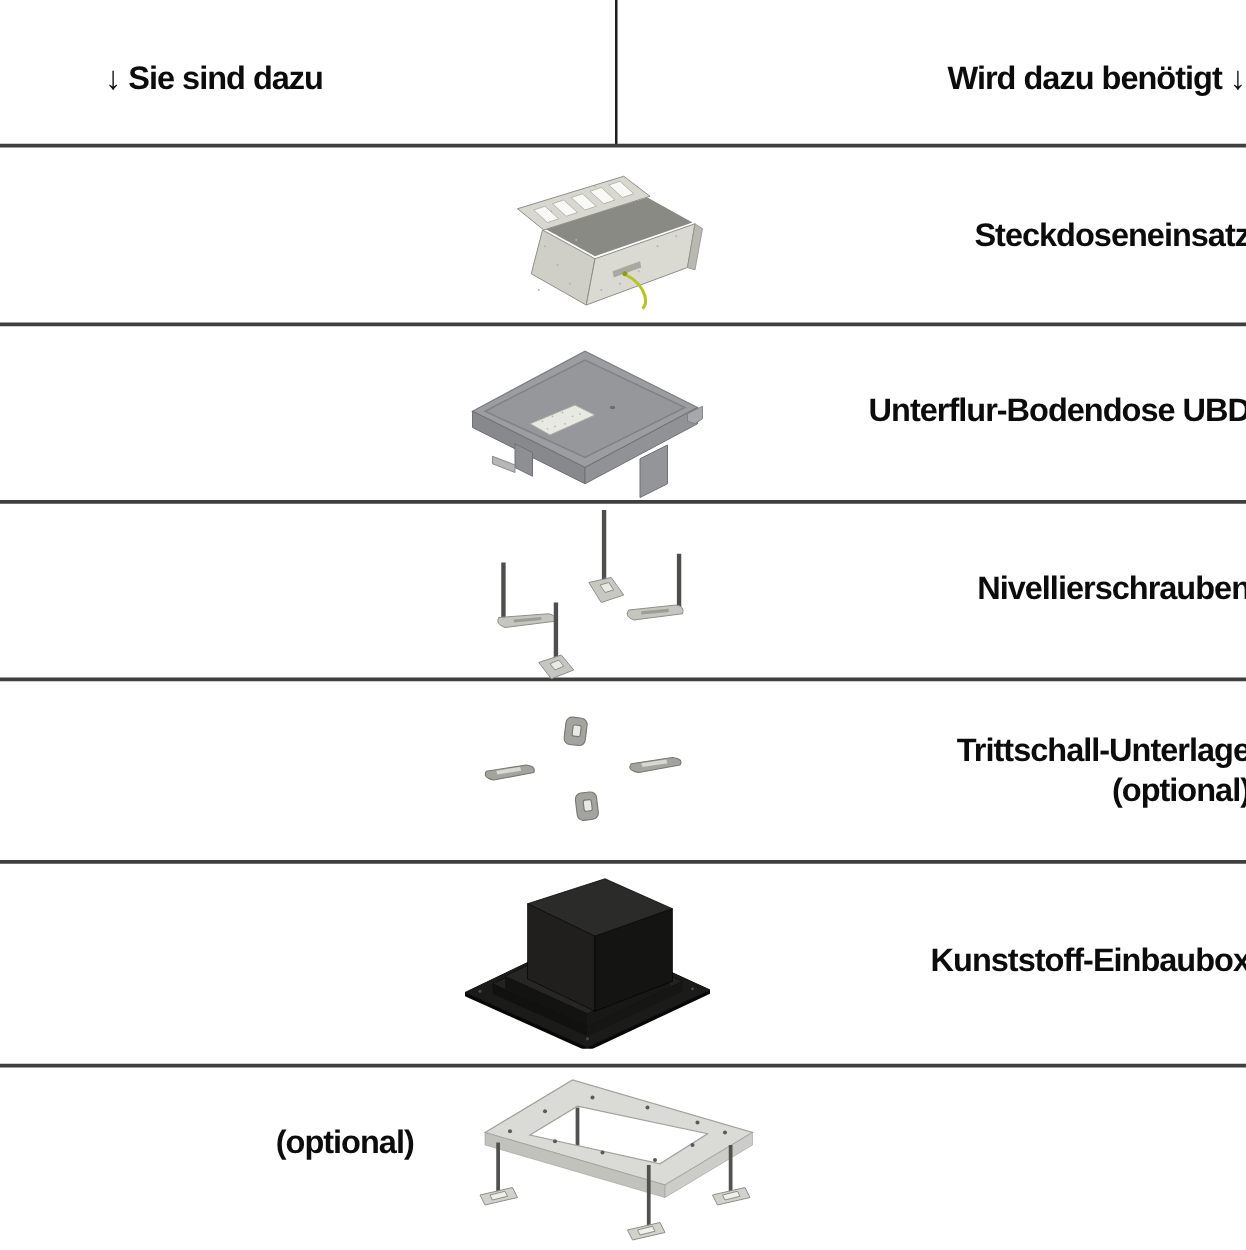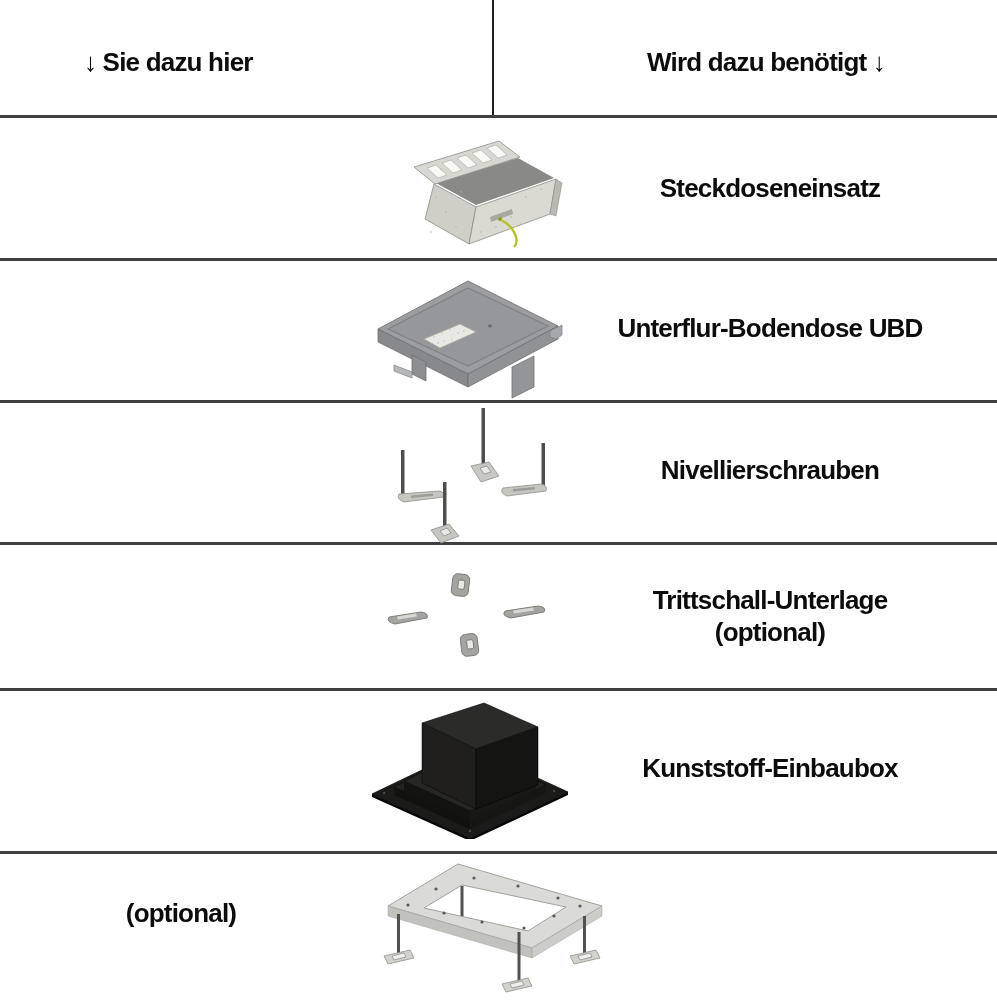--- a/index.html
+++ b/index.html
@@ -2,42 +2,42 @@
 <html><head>
 <meta charset="utf-8">
 <style>
   html,body{margin:0;padding:0;background:#ffffff;}
   .page{position:relative;width:997px;height:1000px;background:#ffffff;overflow:hidden;
         font-family:"Liberation Sans","DejaVu Sans",sans-serif;color:#0c0c0c;}
   .hr{position:absolute;left:0;width:997px;height:3px;background:#3f3f3f;}
   .hr1{top:115px}.hr2{top:258px}.hr3{top:400px}.hr4{top:542px}.hr5{top:688px}.hr6{top:851px}
   .vdiv{position:absolute;left:492px;top:0;width:2px;height:116px;background:#1e1e1e;}
   .lbl{position:absolute;font-weight:bold;font-size:26px;letter-spacing:-0.8px;
-       line-height:32px;text-align:center;white-space:nowrap;}
+       line-height:32px;text-align:right;white-space:nowrap;}
   .hdr-left{position:absolute;left:84px;top:46px;font-weight:bold;font-size:26px;
             letter-spacing:-0.8px;line-height:32px;white-space:nowrap;}
   .hdr-right{left:536px;width:460px;top:46px;}
   .lbl-r{left:540px;width:460px;}
   .lbl1{top:172px}.lbl2{top:312px}.lbl3{top:454px}.lbl4{top:584px}.lbl5{top:752px}
   .lbl6{left:31px;width:300px;top:897px;}
   .pimg{position:absolute;}
   .img1{left:406px;top:137px;width:162px;height:113px;}
   .img2{left:372px;top:269px;width:192px;height:130px;}
   .img3{left:383px;top:406px;width:170px;height:138px;}
   .img4{left:383px;top:567px;width:170px;height:95px;}
   .img5{left:370px;top:697px;width:200px;height:142px;}
   .img6{left:378px;top:856px;width:232px;height:140px;}
 </style>
 </head>
 <body>
 
 <div class="page">
 
   <div class="vdiv"></div>
-  <div class="hdr-left">↓ Sie dazu hier</div>
+  <div class="hdr-left">↓ Sie sind dazu</div>
   <div class="lbl hdr-right">Wird dazu benötigt ↓</div>
 
   <div class="hr hr1"></div>
   <div class="hr hr2"></div>
   <div class="hr hr3"></div>
   <div class="hr hr4"></div>
   <div class="hr hr5"></div>
   <div class="hr hr6"></div>
 
   <svg class="pimg img1" viewBox="0 0 162 113">

